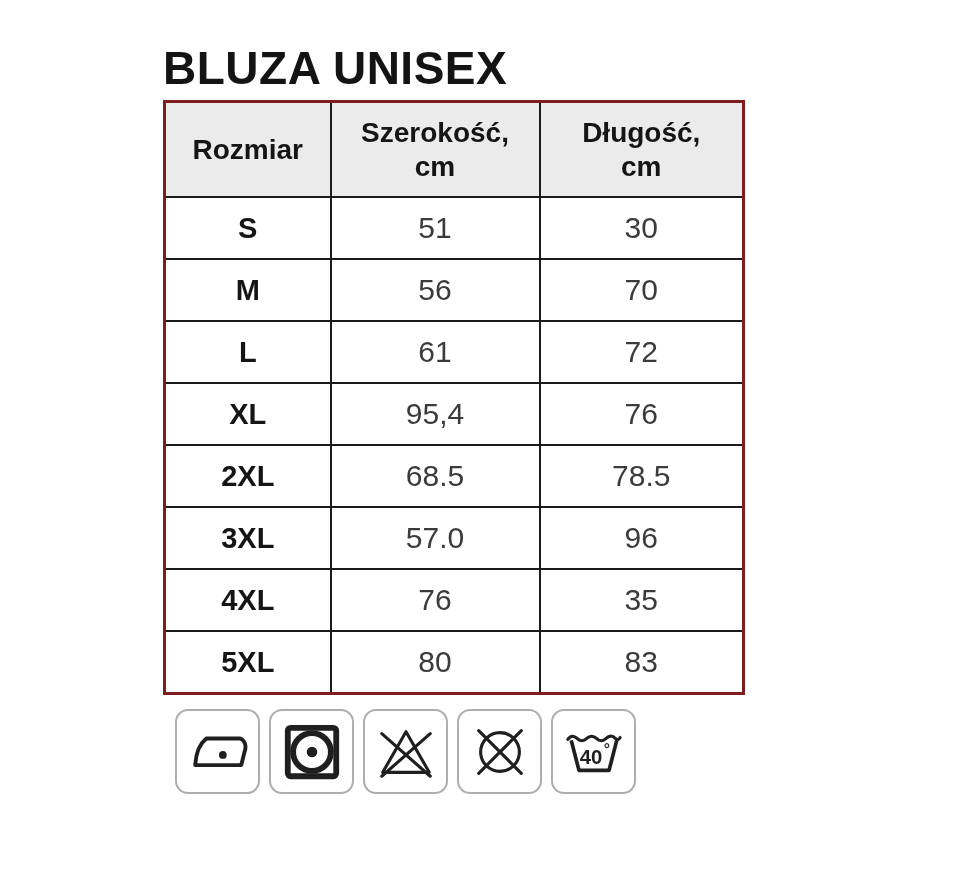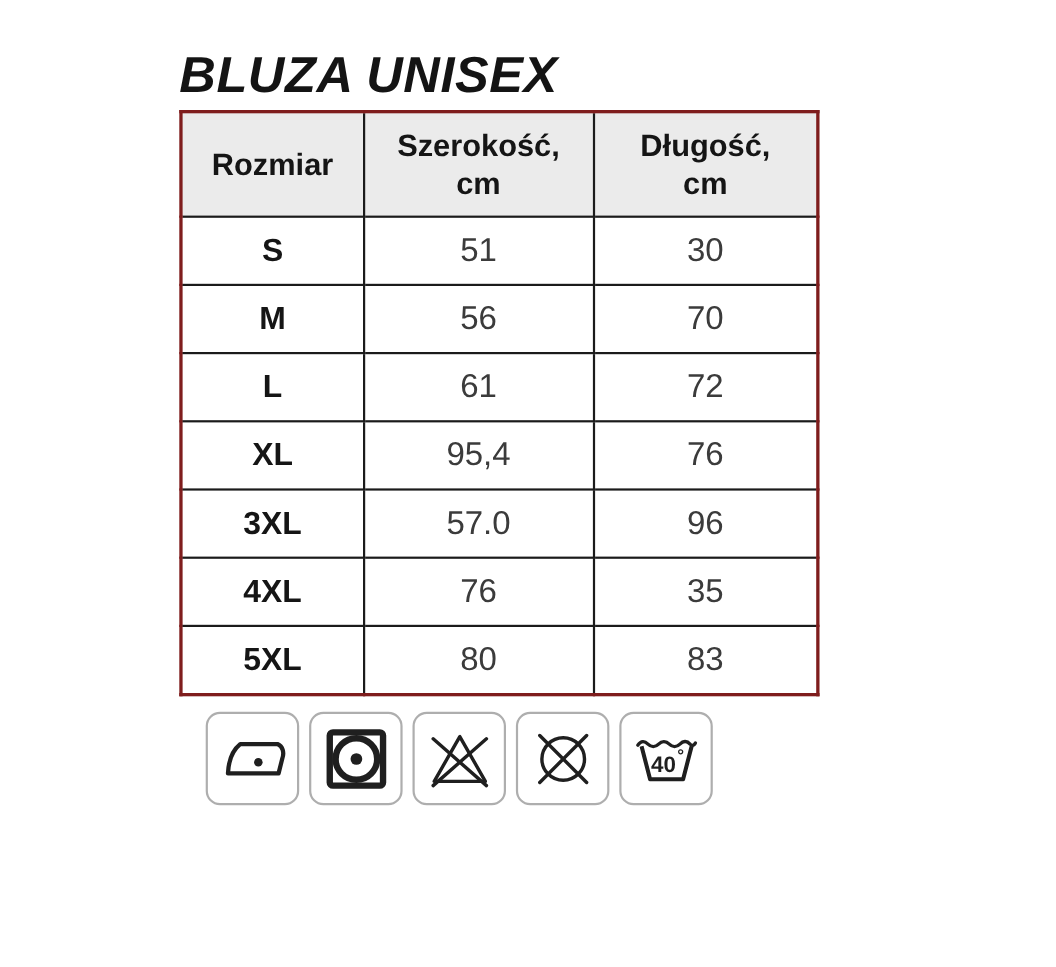--- a/index.html
+++ b/index.html
@@ -21,21 +21,20 @@
     top: 0;
   }
   h1.title {
     margin: 40px 0 4px 0;
     font-size: 46px;
     line-height: 56px;
     font-weight: bold;
     color: #141414;
     letter-spacing: 0.5px;
     white-space: nowrap;
-    font-style: italic;
   }
   table.size-table {
     border-collapse: collapse;
     table-layout: fixed;
     width: 579px;
     border: 3px solid #7f1d1d;
   }
   .size-table th, .size-table td {
     border: 2px solid #1b1b1b;
     text-align: center;
@@ -58,21 +57,21 @@
     font-weight: bold;
     color: #151515;
   }
   td.cell-val {
     font-size: 30px;
     font-weight: 400;
     color: #3b3b3b;
     margin-top: 45px;
   }
   .care-row {
-    margin: 14px 0 0 24px;
+    margin: 14px 0 0 12px;
     display: flex;
     gap: 9px;
   }
   .care-box {
     width: 81px;
     height: 81px;
     border: 2px solid #aeaeae;
     border-radius: 13px;
     background: #ffffff;
     display: flex;
@@ -129,20 +128,25 @@
           <td class="cell-size">L</td>
           <td class="cell-val">61</td>
           <td class="cell-val">72</td>
         </tr>
         <tr>
           <td class="cell-size">XL</td>
           <td class="cell-val">95,4</td>
           <td class="cell-val">76</td>
         </tr>
         <tr>
+          <td class="cell-size">2XL</td>
+          <td class="cell-val">68.5</td>
+          <td class="cell-val">78.5</td>
+        </tr>
+        <tr>
           <td class="cell-size">3XL</td>
           <td class="cell-val">57.0</td>
           <td class="cell-val">96</td>
         </tr>
         <tr>
           <td class="cell-size">4XL</td>
           <td class="cell-val">76</td>
           <td class="cell-val">35</td>
         </tr>
         <tr>

